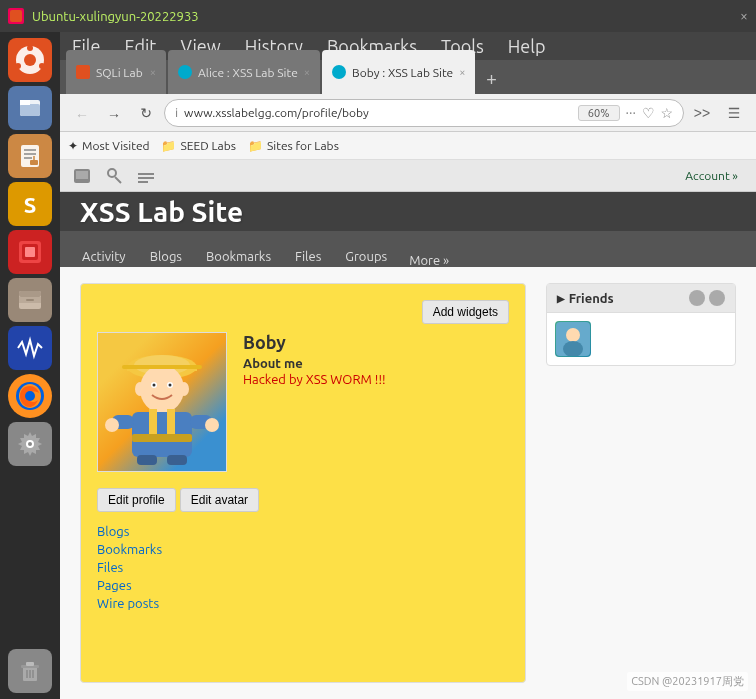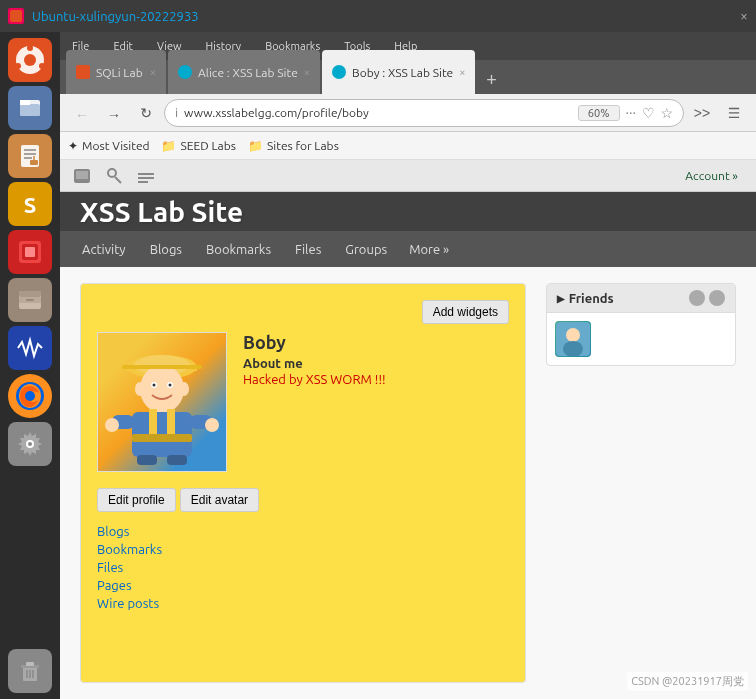--- a/index.html
+++ b/index.html
@@ -8,21 +8,21 @@
     
     .title-bar {
       background: #3c3c3c;
       height: 32px;
       display: flex;
       align-items: center;
       padding: 0 8px;
       gap: 8px;
     }
     .title-bar-icon { width: 16px; height: 16px; background: #e05; border-radius: 2px; display: flex; align-items: center; justify-content: center; }
-    .title-bar-text { color: #0ea5e9; font-size: 13px; flex: 1; }
+    .title-bar-text { color: #bef264; font-size: 13px; flex: 1; }
     .title-bar-close { color: #aaa; font-size: 14px; cursor: pointer; }
 
     
     .window { display: flex; flex-direction: row; height: calc(699px - 32px); }
 
     
     .dock {
       width: 60px;
       background: #2c2c2c;
       display: flex;
@@ -54,21 +54,21 @@
 
     
     .menu-bar {
       background: #444;
       height: 28px;
       display: flex;
       align-items: center;
       padding: 0 8px;
       gap: 16px;
       color: #ddd;
-      font-size: 11px;
+      font-size: 18px;
     }
     .menu-item { cursor: pointer; padding: 2px 4px; }
 
     
     .tabs-bar {
       background: #555;
       height: 34px;
       display: flex;
       align-items: flex-end;
       padding: 0 6px;
@@ -215,21 +215,21 @@
       font-size: 28px;
       font-weight: bold;
       text-shadow: 1px 1px 2px rgba(0,0,0,0.2);
     }
 
     
     .site-nav {
       background: #555;
       height: 36px;
       display: flex;
-      align-items: center;
+      align-items: flex-end;
       padding: 0 20px;
       gap: 20px;
     }
     .site-nav-item {
       color: #ddd;
       font-size: 13px;
       cursor: pointer;
       padding: 4px 2px;
     }
     .site-nav-more {

